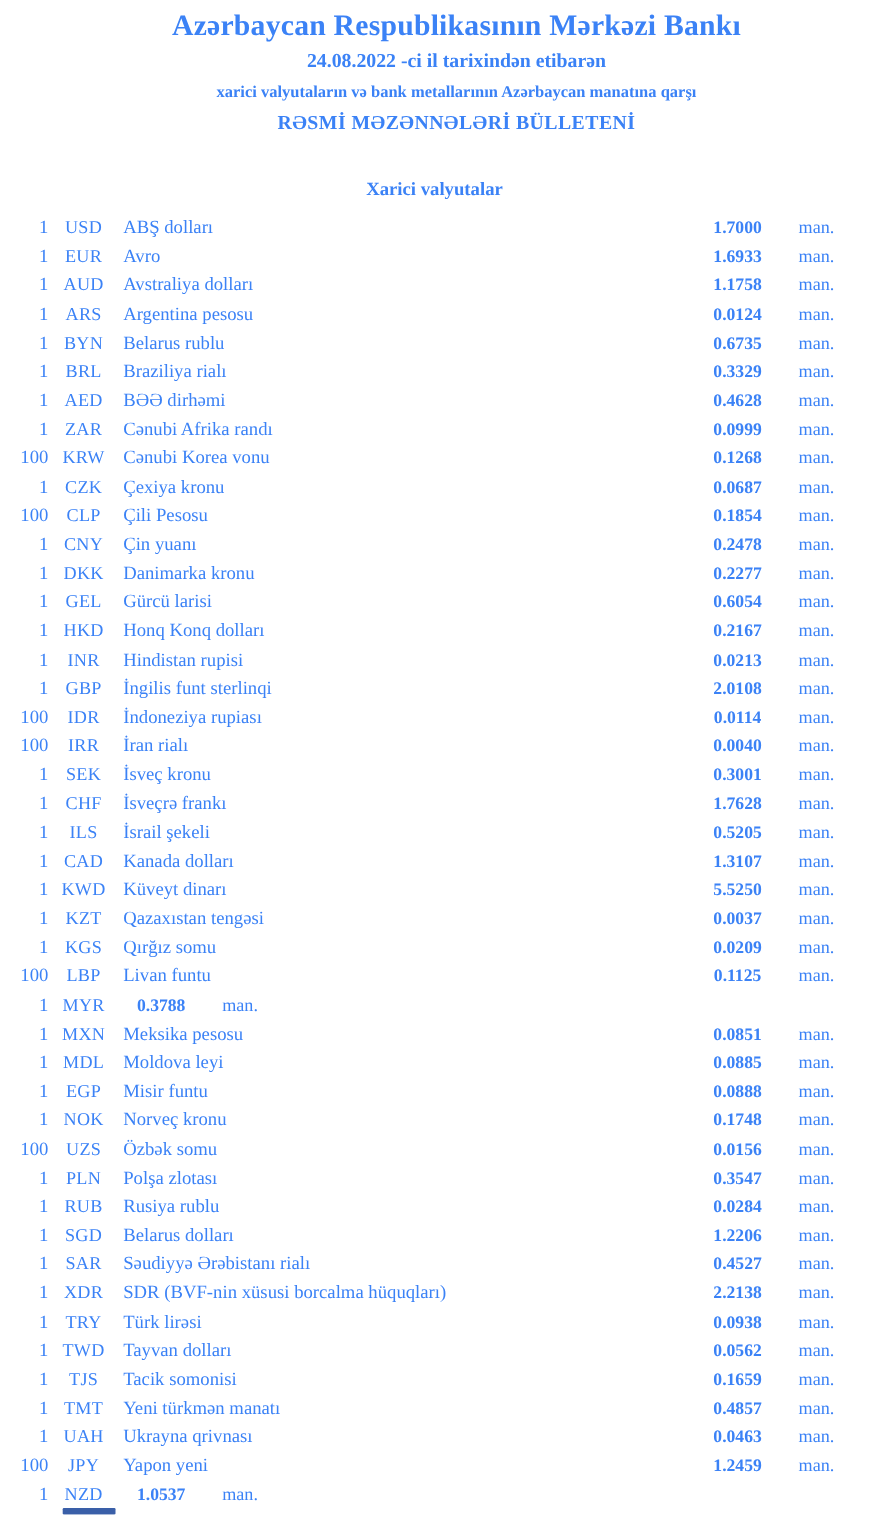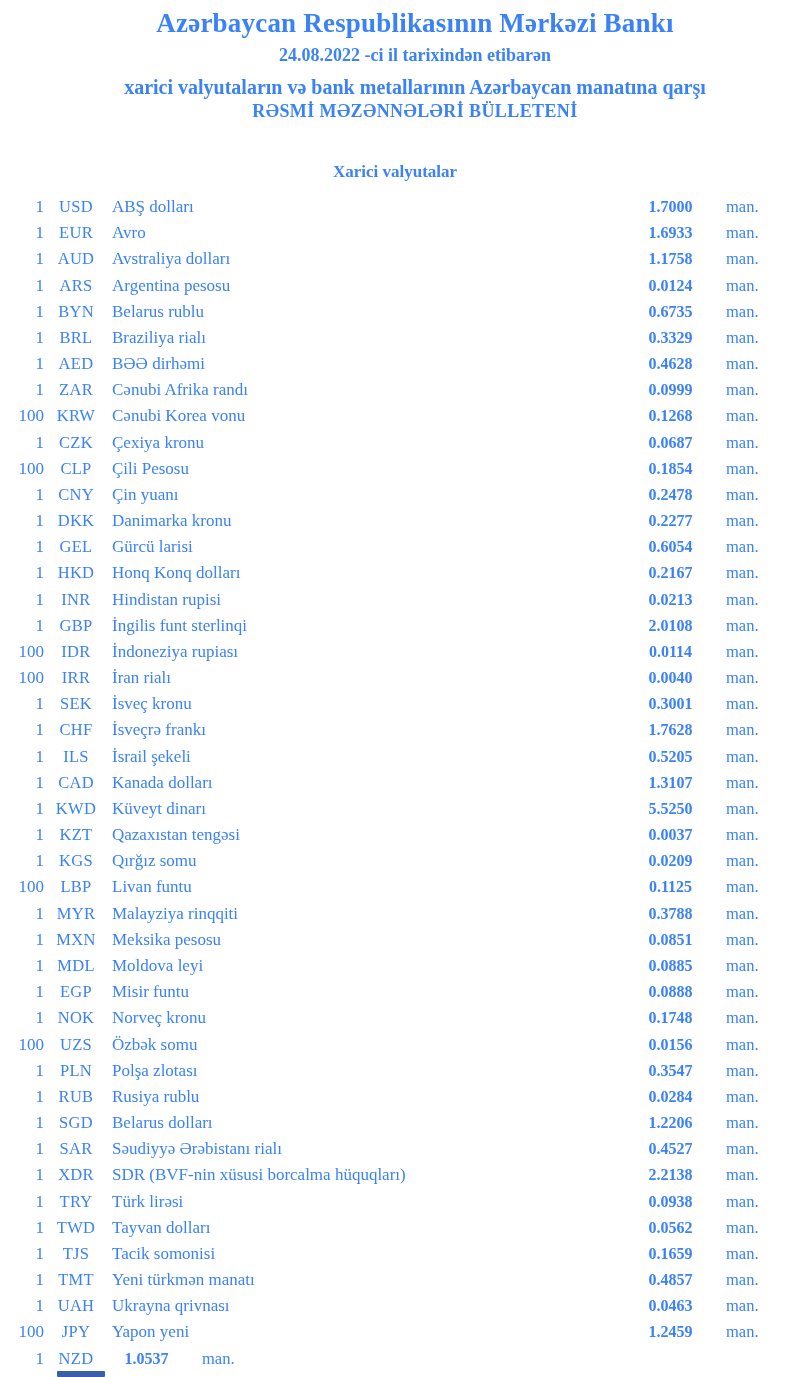--- a/index.html
+++ b/index.html
@@ -15,21 +15,21 @@
   .hdr {
     position: absolute;
     left: 30px;
     width: 770px;
     text-align: center;
     font-weight: 700;
     white-space: nowrap;
   }
   .hdr.title   { top: 8px;   font-size: 27px; letter-spacing: 0.2px; }
   .hdr.line2   { top: 45px;  font-size: 18px; }
-  .hdr.line3   { top: 76px;  font-size: 20px; }
+  .hdr.line3   { top: 76px;  font-size: 15px; }
   .hdr.line4   { top: 101px; font-size: 18px; letter-spacing: 0.4px; }
   .hdr.section { top: 162px; font-size: 17px; left: 10px; }
   .table {
     position: absolute;
     top: 194px;
     left: 0;
     width: 800px;
   }
   .row {
     display: flex;
@@ -277,21 +277,20 @@
     <span class="qty">100</span>
     <span class="code">LBP</span>
     <span class="name">Livan funtu</span>
     <span class="rate">0.1125</span>
     <span class="unit">man.</span>
   </div>
 
   <div class="row">
     <span class="qty">1</span>
     <span class="code">MYR</span>
-    <span class="name">Malayziya rinqqiti</span>
     <span class="rate">0.3788</span>
     <span class="unit">man.</span>
   </div>
 
   <div class="row">
     <span class="qty">1</span>
     <span class="code">MXN</span>
     <span class="name">Meksika pesosu</span>
     <span class="rate">0.0851</span>
     <span class="unit">man.</span>

